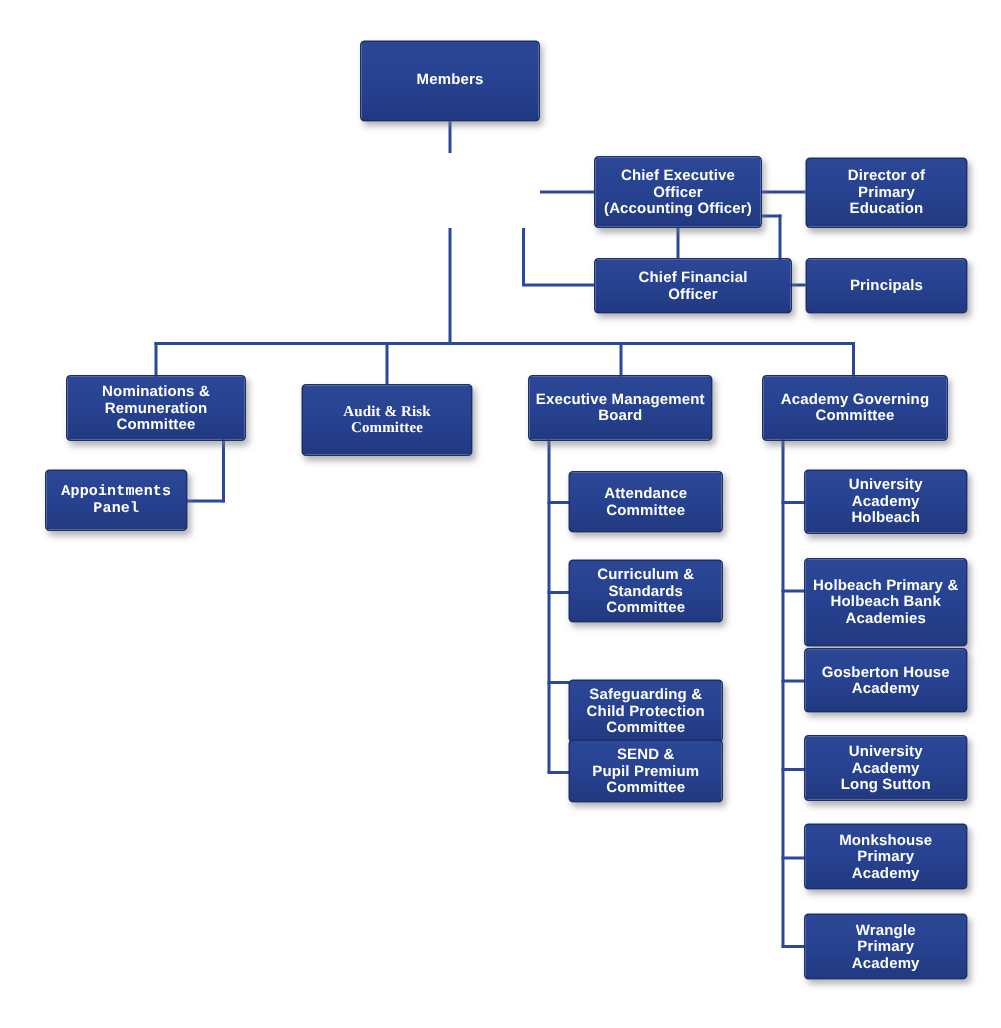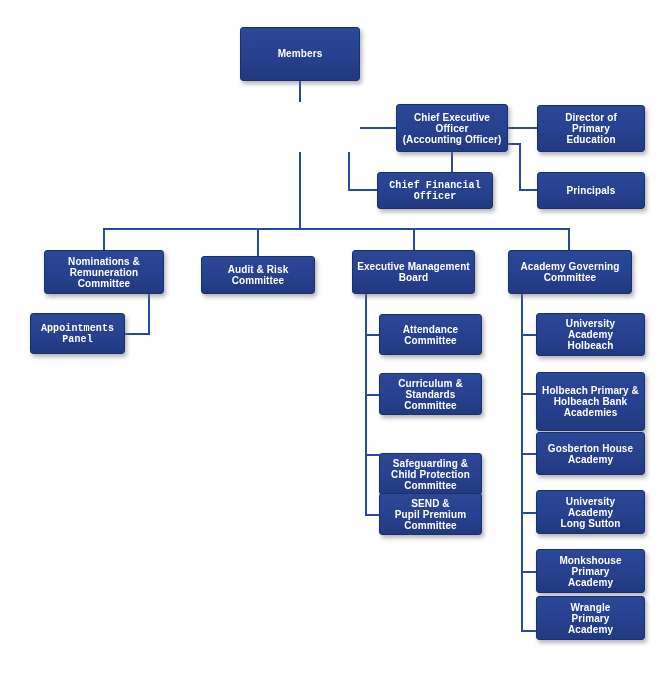--- a/index.html
+++ b/index.html
@@ -103,21 +103,21 @@
     <span class="node-label">Members</span>
   </div>
 
 
   <div class="node" style="left:396px; top:104px; width:112px; height:48px;">
     <span class="node-label">Chief Executive
 Officer
 (Accounting Officer)</span>
   </div>
 
-  <div class="node" style="left:377px; top:172px; width:116px; height:37px;font-family:Liberation Mono, monospace;">
+  <div class="node" style="left:396px; top:172px; width:132px; height:37px;">
     <span class="node-label">Chief Financial
 Officer</span>
   </div>
 
   <div class="node" style="left:537px; top:105px; width:108px; height:47px;">
     <span class="node-label">Director of
 Primary
 Education</span>
   </div>
 
@@ -129,21 +129,21 @@
     <span class="node-label">Nominations &amp;
 Remuneration
 Committee</span>
   </div>
 
   <div class="node" style="left:30px; top:313px; width:95px; height:41px;font-family:Liberation Mono, monospace;">
     <span class="node-label">Appointments
 Panel</span>
   </div>
 
-  <div class="node" style="left:201px; top:256px; width:114px; height:38px;">
+  <div class="node" style="left:201px; top:256px; width:114px; height:48px;font-family:Liberation Serif, serif;">
     <span class="node-label">Audit &amp; Risk
 Committee</span>
   </div>
 
   <div class="node" style="left:352px; top:250px; width:123px; height:44px;">
     <span class="node-label">Executive Management
 Board</span>
   </div>
 
   <div class="node" style="left:379px; top:314px; width:103px; height:41px;">
@@ -196,19 +196,19 @@
 Academy
 Long Sutton</span>
   </div>
 
   <div class="node" style="left:536px; top:549px; width:109px; height:44px;">
     <span class="node-label">Monkshouse
 Primary
 Academy</span>
   </div>
 
-  <div class="node" style="left:536px; top:596px; width:109px; height:44px;">
+  <div class="node" style="left:536px; top:609px; width:109px; height:44px;">
     <span class="node-label">Wrangle
 Primary
 Academy</span>
   </div>
 
 </div>
 
 </body></html>

